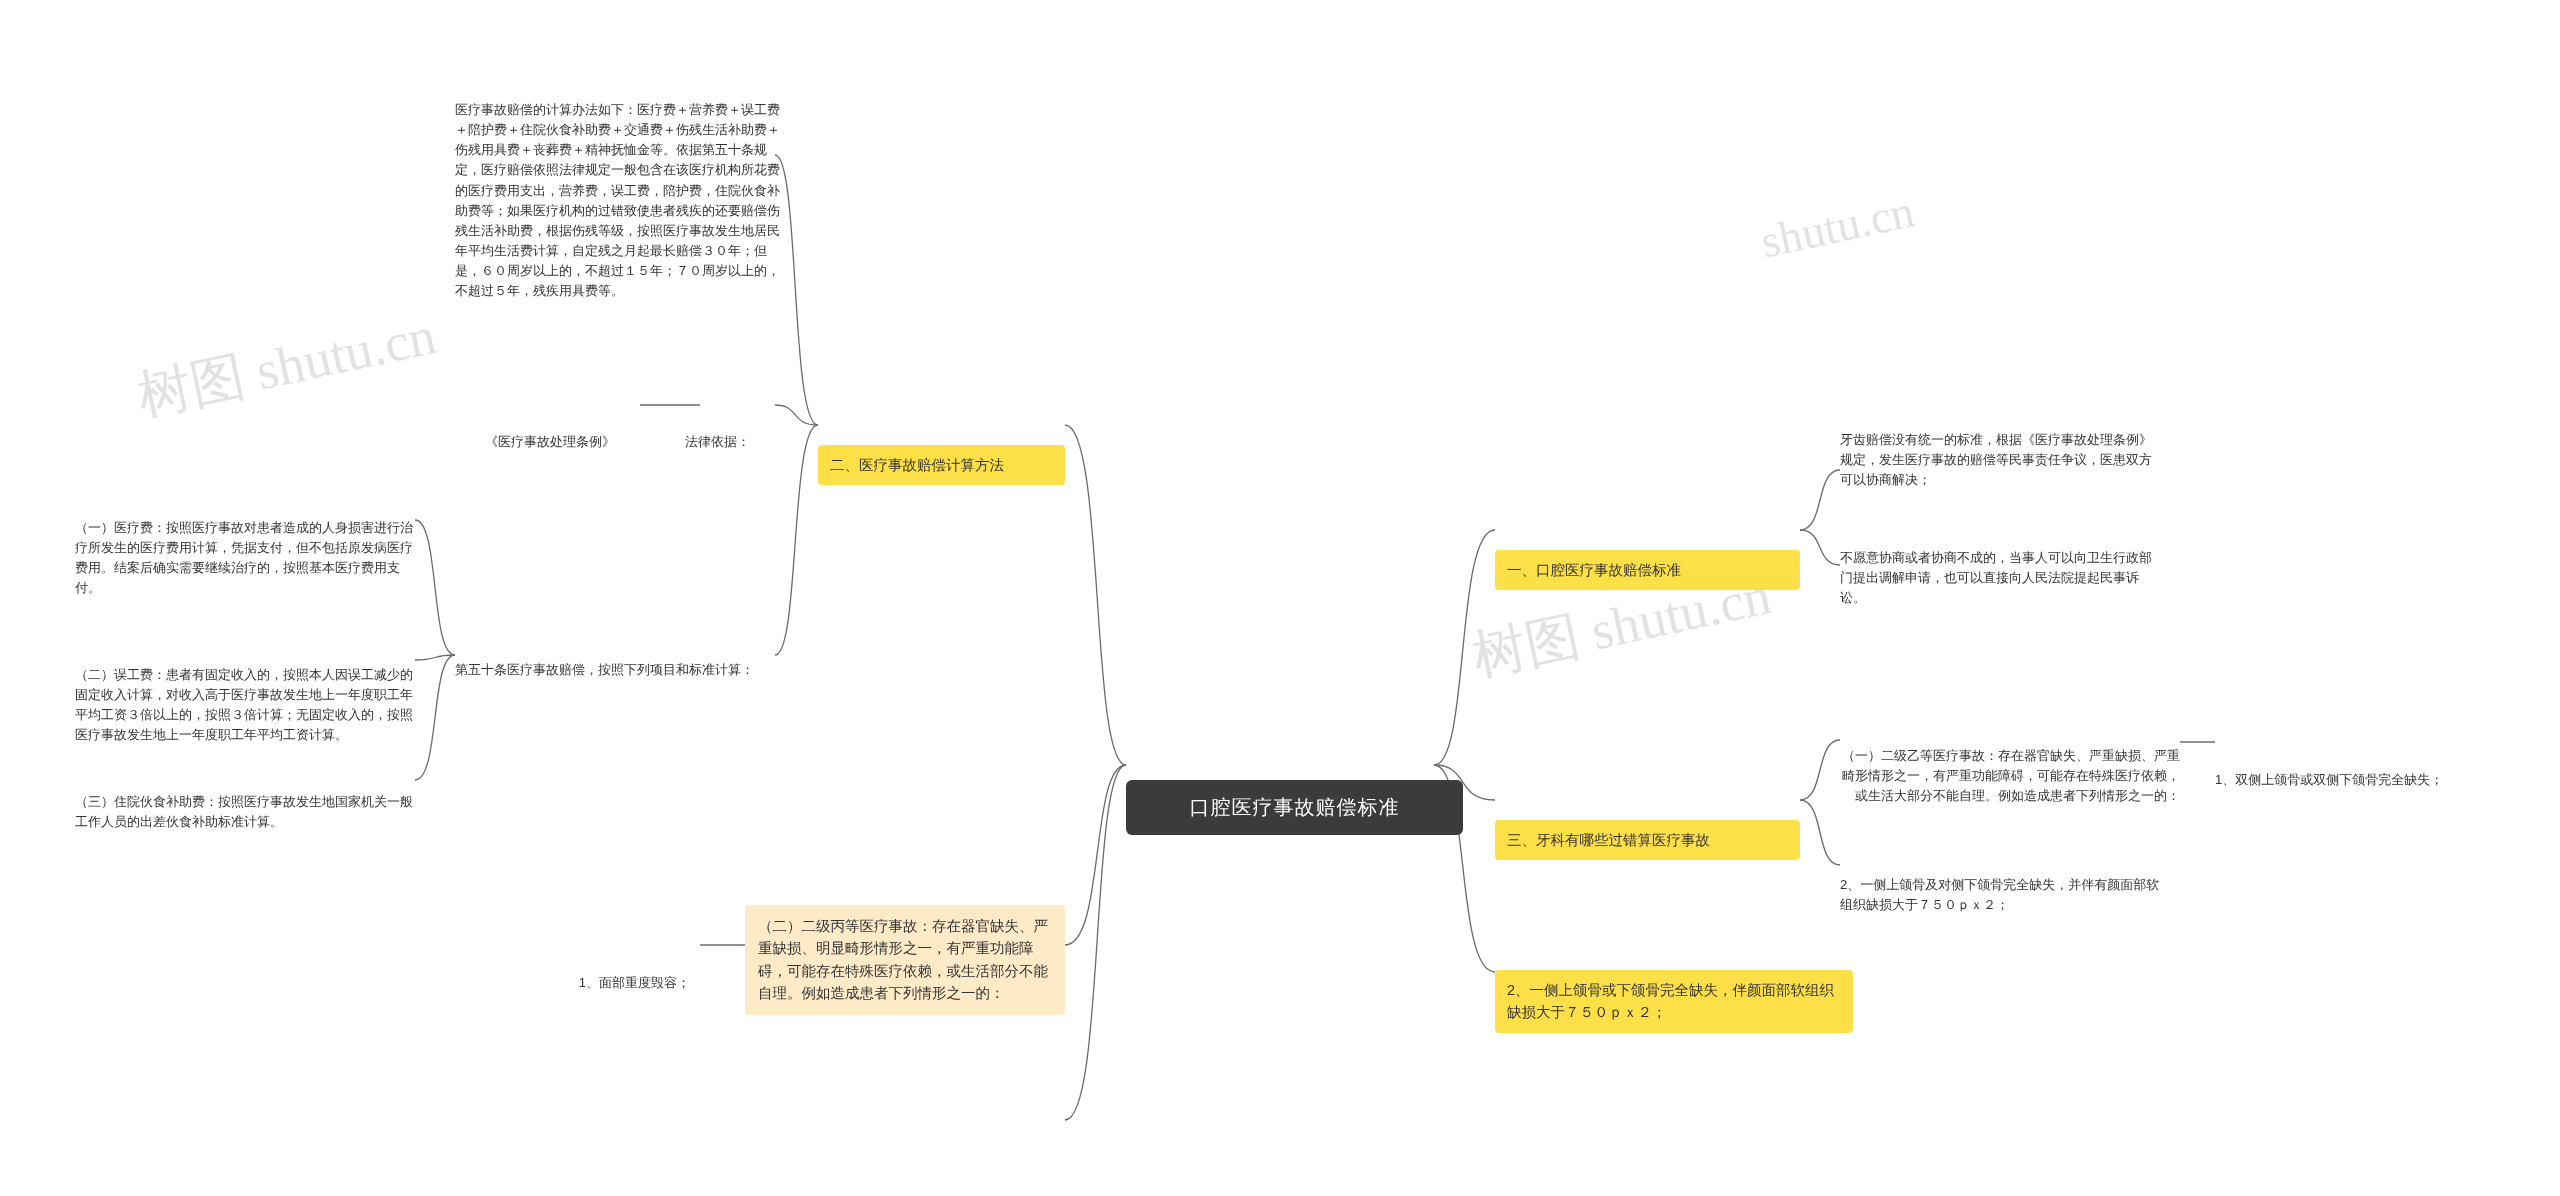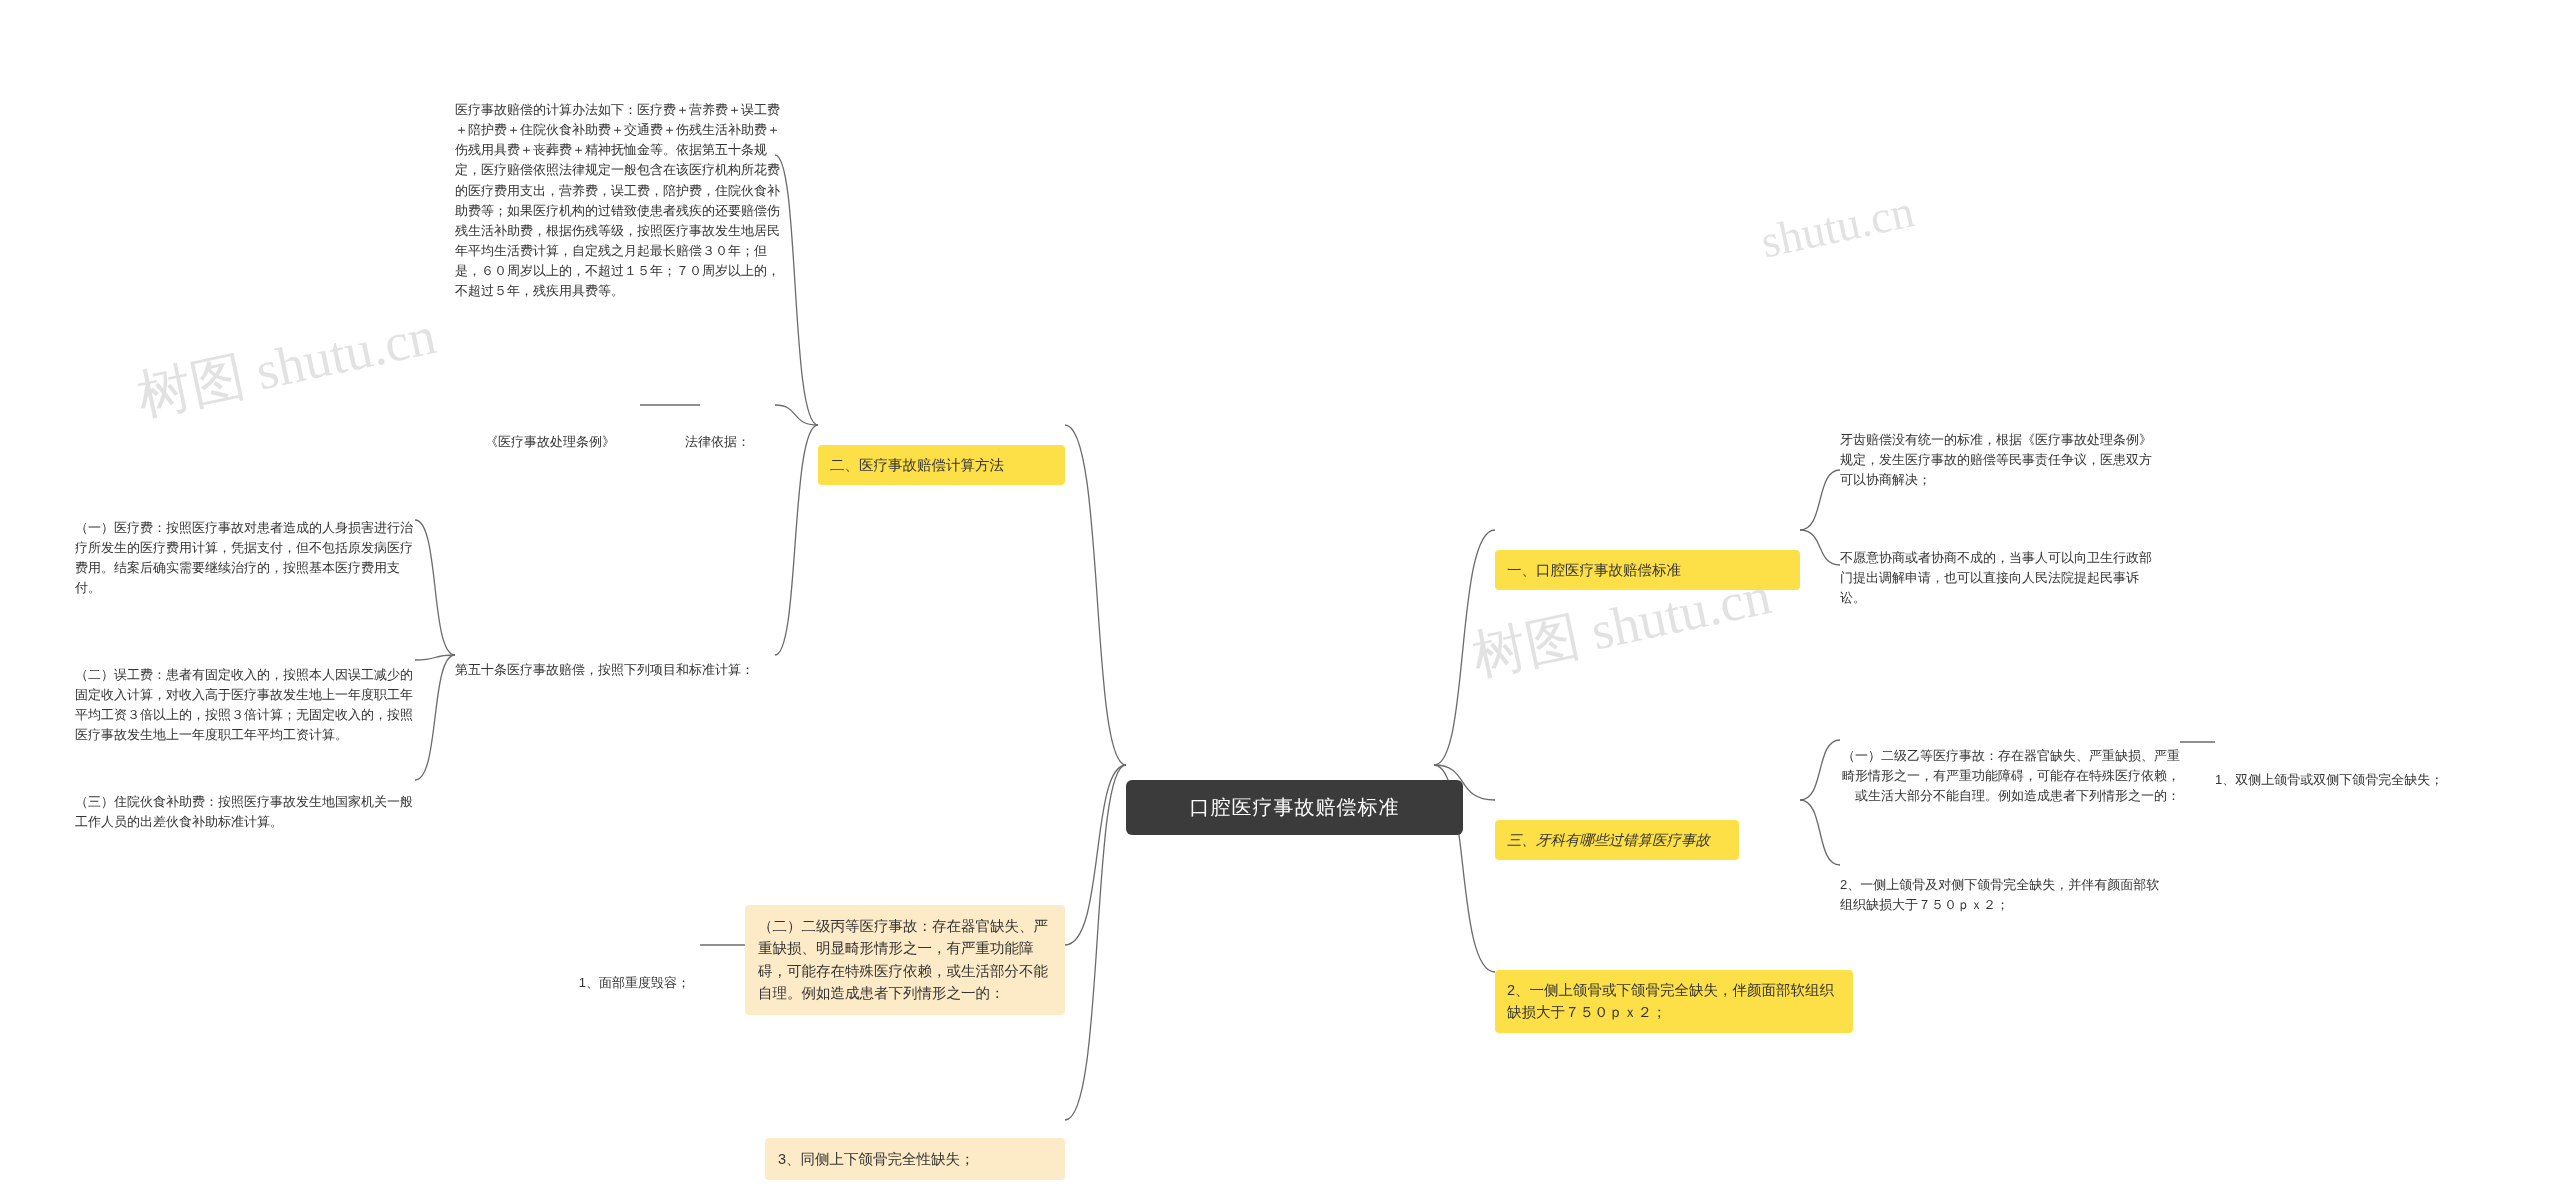--- a/index.html
+++ b/index.html
@@ -133,29 +133,28 @@
   <div class="node plain" style="left:75px; top:625px; width:340px;">（二）误工费：患者有固定收入的，按照本人因误工减少的固定收入计算，对收入高于医疗事故发生地上一年度职工年平均工资３倍以上的，按照３倍计算；无固定收入的，按照医疗事故发生地上一年度职工年平均工资计算。</div>
 
   <div class="node plain" style="left:75px; top:752px; width:340px;">（三）住院伙食补助费：按照医疗事故发生地国家机关一般工作人员的出差伙食补助标准计算。</div>
 
   <div class="node plain" style="left:455px; top:60px; width:335px;">医疗事故赔偿的计算办法如下：医疗费＋营养费＋误工费＋陪护费＋住院伙食补助费＋交通费＋伤残生活补助费＋伤残用具费＋丧葬费＋精神抚恤金等。依据第五十条规定，医疗赔偿依照法律规定一般包含在该医疗机构所花费的医疗费用支出，营养费，误工费，陪护费，住院伙食补助费等；如果医疗机构的过错致使患者残疾的还要赔偿伤残生活补助费，根据伤残等级，按照医疗事故发生地居民年平均生活费计算，自定残之月起最长赔偿３０年；但是，６０周岁以上的，不超过１５年；７０周岁以上的，不超过５年，残疾用具费等。</div>
 
   <div class="node leaf-box" style="left:745px; top:865px; width:320px;">（二）二级丙等医疗事故：存在器官缺失、严重缺损、明显畸形情形之一，有严重功能障碍，可能存在特殊医疗依赖，或生活部分不能自理。例如造成患者下列情形之一的：</div>
 
   <div class="node plain right-align" style="left:540px; top:933px; width:150px;">1、面部重度毁容；</div>
 
-  <div class="node leaf-box" style="left:765px; top:1098px; width:300px;">3、同侧上下颌骨完全性缺失；</div>
 
   <div class="node branch" style="left:1495px; top:510px; width:305px;">一、口腔医疗事故赔偿标准</div>
 
   <div class="node plain" style="left:1840px; top:390px; width:320px;">牙齿赔偿没有统一的标准，根据《医疗事故处理条例》规定，发生医疗事故的赔偿等民事责任争议，医患双方可以协商解决；</div>
 
   <div class="node plain" style="left:1840px; top:508px; width:320px;">不愿意协商或者协商不成的，当事人可以向卫生行政部门提出调解申请，也可以直接向人民法院提起民事诉讼。</div>
 
-  <div class="node branch" style="left:1495px; top:780px; width:244px;font-style:italic;">三、牙科有哪些过错算医疗事故</div>
+  <div class="node branch" style="left:1495px; top:780px; width:305px;">三、牙科有哪些过错算医疗事故</div>
 
   <div class="node plain" style="left:1840px; top:706px; width:340px;text-align:right;">（一）二级乙等医疗事故：存在器官缺失、严重缺损、严重畸形情形之一，有严重功能障碍，可能存在特殊医疗依赖，或生活大部分不能自理。例如造成患者下列情形之一的：</div>
 
   <div class="node plain" style="left:2215px; top:730px; width:330px;">1、双侧上颌骨或双侧下颌骨完全缺失；</div>
 
   <div class="node plain" style="left:1840px; top:835px; width:330px;">2、一侧上颌骨及对侧下颌骨完全缺失，并伴有颜面部软组织缺损大于７５０ｐｘ２；</div>
 
   <div class="node branch" style="left:1495px; top:930px; width:358px;">2、一侧上颌骨或下颌骨完全缺失，伴颜面部软组织缺损大于７５０ｐｘ２；</div>
 
 </div>

